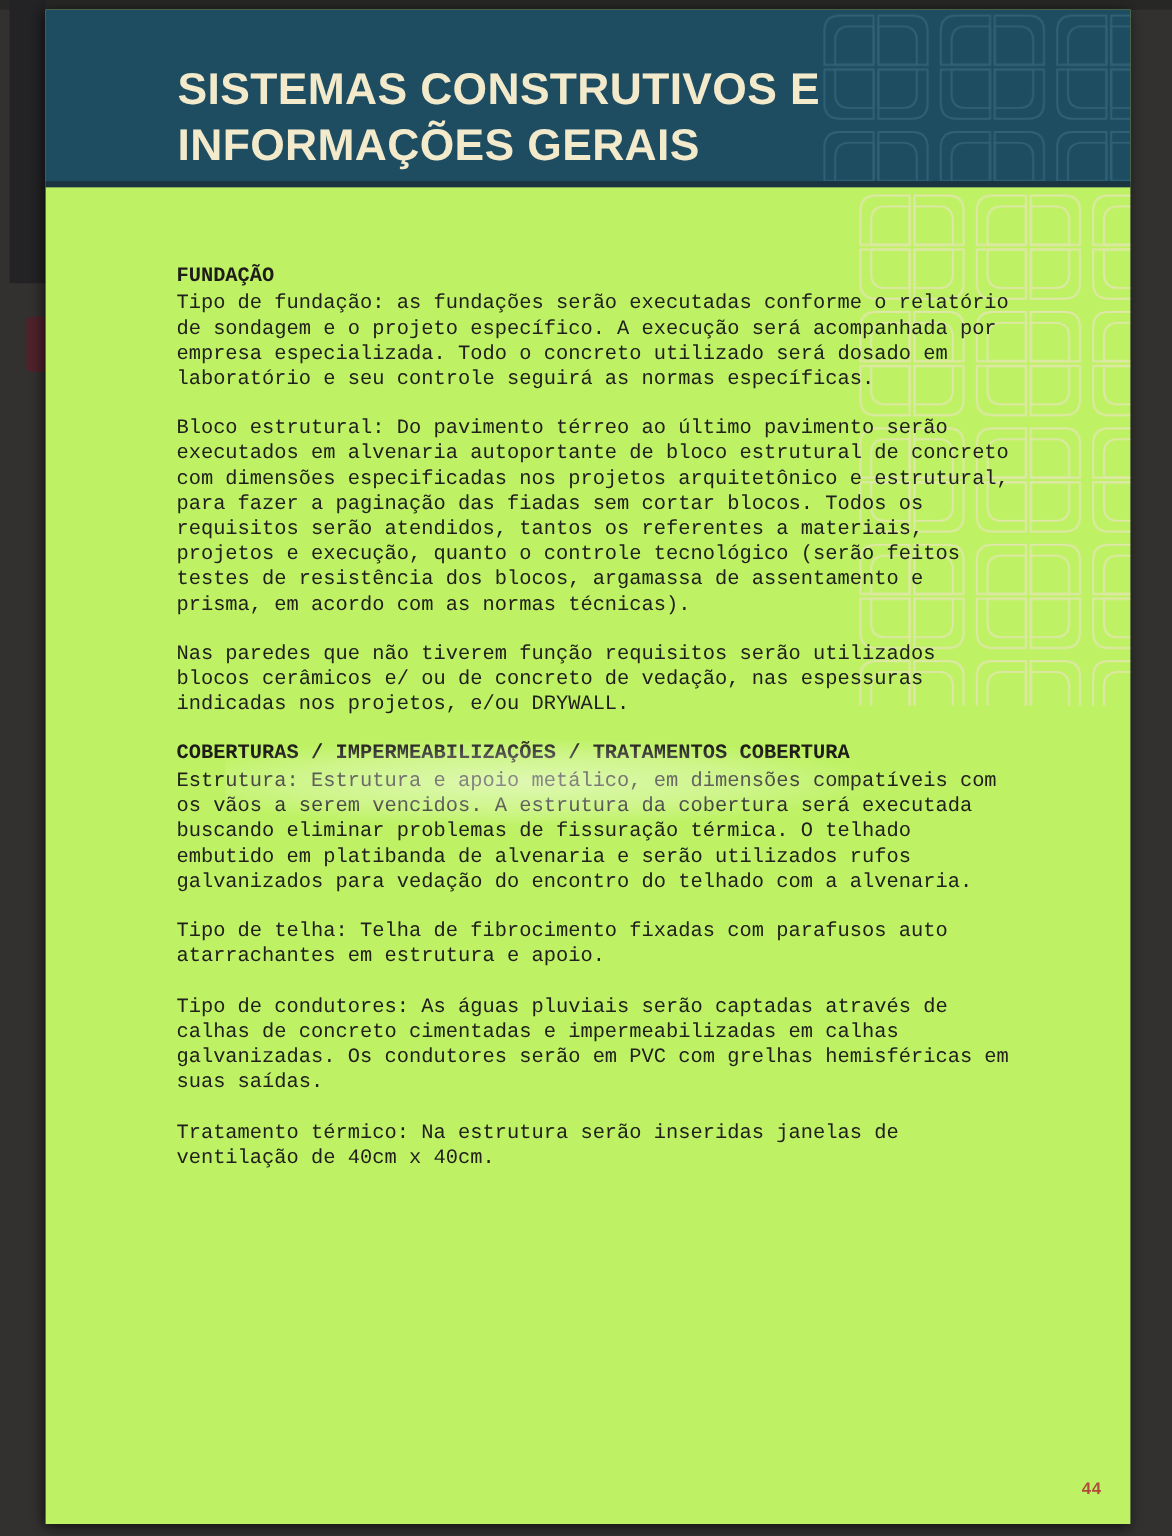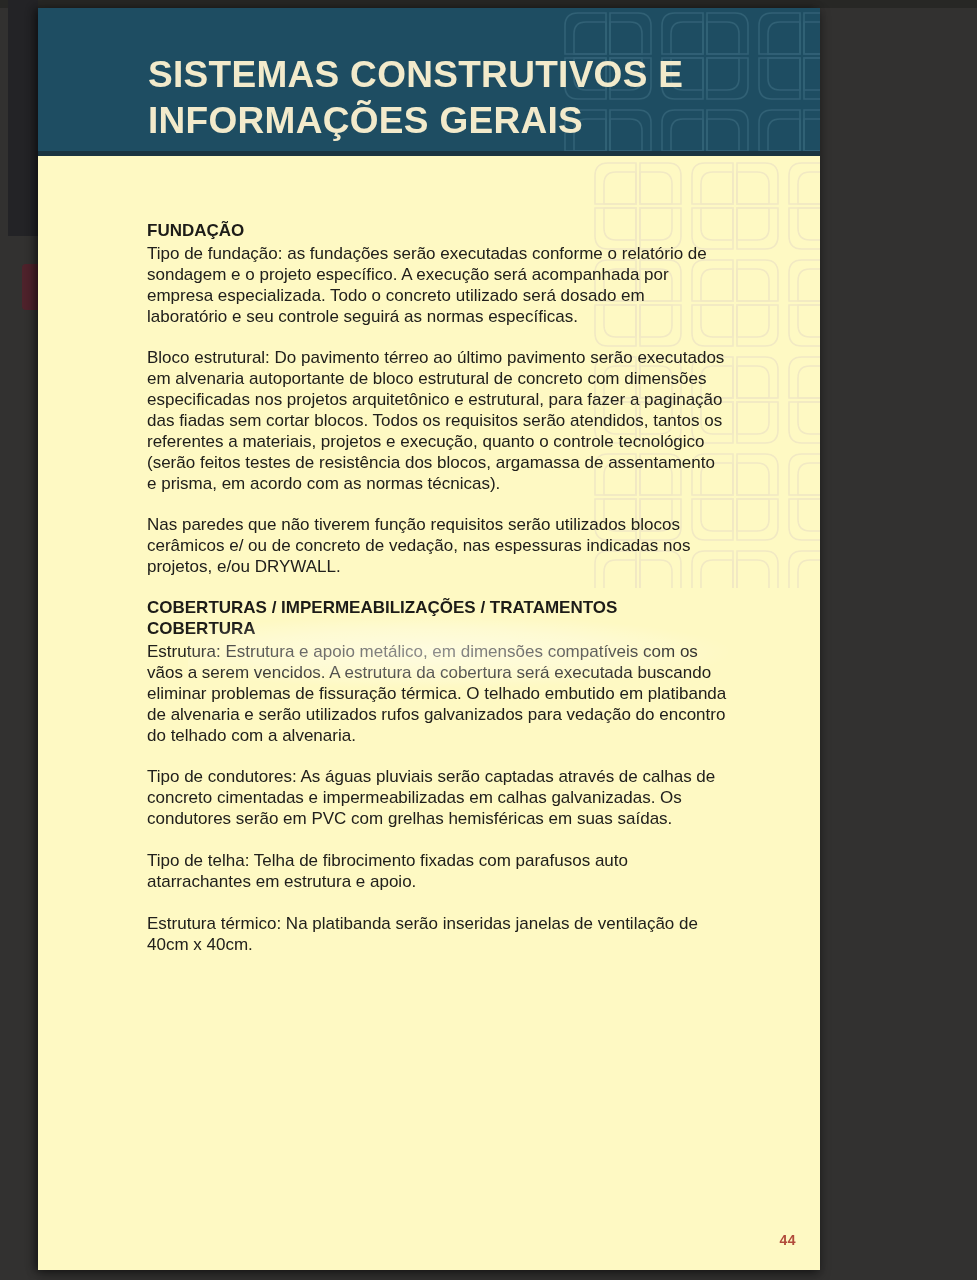--- a/index.html
+++ b/index.html
@@ -24,22 +24,22 @@
     background:#232326;
   }
   
   .red-fragment{
     position:absolute;left:22px;top:264px;width:16px;height:46px;
     background:#4e222b;
     border-radius:4px 0 0 4px;
   }
   
   .page{
-    position:absolute;left:38px;top:8px;width:782px;height:1262px;
-    background:#fef9c3;
+    position:absolute;left:38px;top:8px;width:904px;height:1262px;
+    background:#bef264;
     box-shadow:-4px 0 8px rgba(0,0,0,0.35), 0 4px 10px rgba(0,0,0,0.4);
   }
   .page-header{
     position:relative;
     width:100%;height:143px;
     background:#1e4d62;
     border-bottom:5px solid #1a3440;
     overflow:hidden;
   }
   .page-title{
@@ -49,21 +49,21 @@
     font-size:37px;line-height:46px;font-weight:bold;
     letter-spacing:0.3px;
   }
   .wm{position:absolute;pointer-events:none;}
   .wm-header{right:0;top:0;}
   .wm-body{position:absolute;right:0;top:150px;pointer-events:none;}
   .content{
     position:relative;
     padding:64px 93px 0 109px;
     color:#21201c;
-    font-size:17px;line-height:21px;
+    font-size:17px;line-height:21px;font-family:Liberation Mono, monospace;
   }
   .section{margin:0 0 20px 0;}
   .section h3{
     margin:0 0 2px 0;
     font-size:17px;line-height:21px;font-weight:bold;
     color:#1d1c18;
   }
   .section p{margin:0;max-width:702px;}
   .paras{margin-top:4px;}
   .paras p{margin:0 0 21px 0;max-width:702px;}
@@ -162,23 +162,23 @@
       <div class="section">
         <p>Nas paredes que não tiverem função requisitos serão utilizados blocos cerâmicos e/ ou de concreto de vedação, nas espessuras indicadas nos projetos, e/ou DRYWALL.</p>
       </div>
 
       <div class="section">
         <h3>COBERTURAS / IMPERMEABILIZAÇÕES / TRATAMENTOS COBERTURA</h3>
         <p>Estrutura: Estrutura e apoio metálico, em dimensões compatíveis com os vãos a serem vencidos. A estrutura da cobertura será executada buscando eliminar problemas de fissuração térmica. O telhado embutido em platibanda de alvenaria e serão utilizados rufos galvanizados para vedação do encontro do telhado com a alvenaria.</p>
       </div>
 
       <div class="paras">
+        <p>Tipo de telha: Telha de fibrocimento fixadas com parafusos auto atarrachantes em estrutura e apoio.</p>
         <p>Tipo de condutores: As águas pluviais serão captadas através de calhas de concreto cimentadas e impermeabilizadas em calhas galvanizadas. Os condutores serão em PVC com grelhas hemisféricas em suas saídas.</p>
-        <p>Tipo de telha: Telha de fibrocimento fixadas com parafusos auto atarrachantes em estrutura e apoio.</p>
-        <p>Estrutura térmico: Na platibanda serão inseridas janelas de ventilação de 40cm x 40cm.</p>
+        <p>Tratamento térmico: Na estrutura serão inseridas janelas de ventilação de 40cm x 40cm.</p>
       </div>
 
       <div class="fade-wash"></div>
     </div>
 
     <div class="page-number">44</div>
   </div>
 </div>
 
 </body></html>

